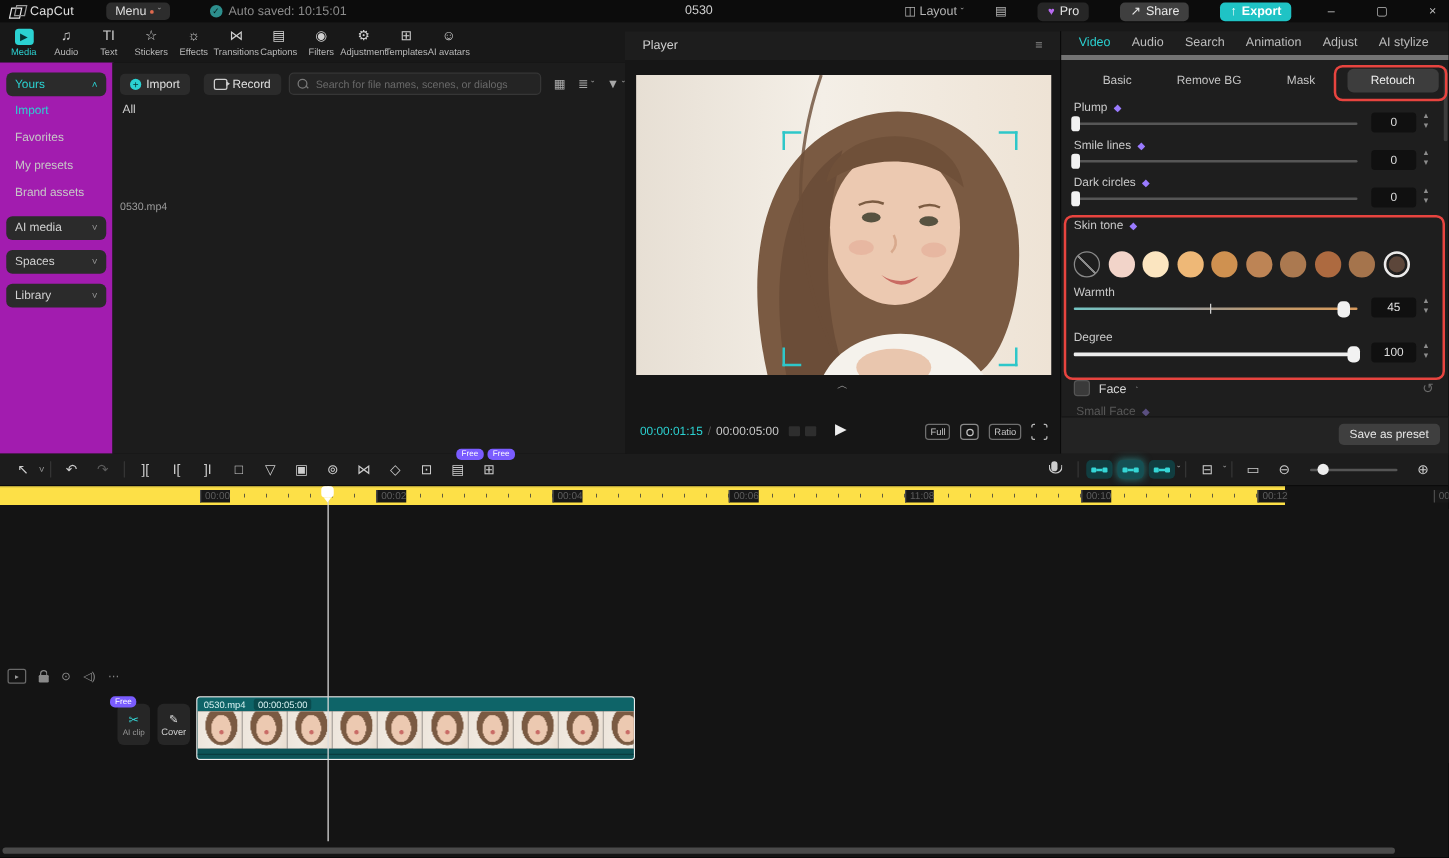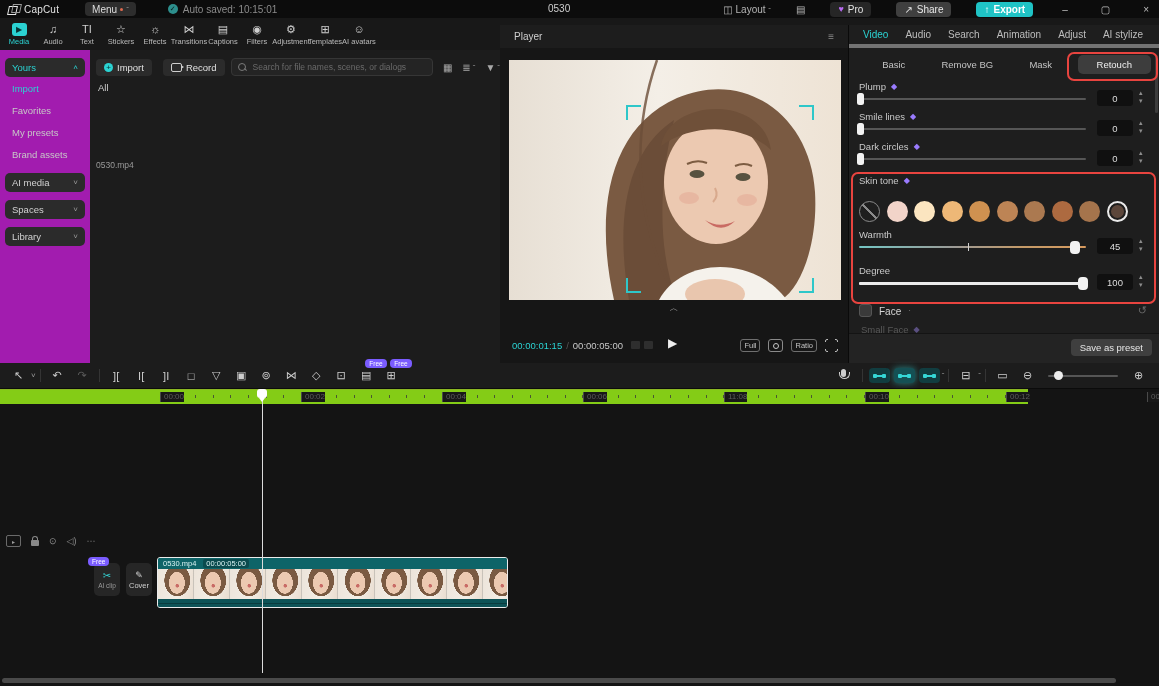--- a/index.html
+++ b/index.html
@@ -127,21 +127,21 @@
   .free-badge{position:absolute;top:-7px;right:-8px;background:#7a5cff;color:#fff;font-size:6.5px;padding:1px 4px;border-radius:4px;z-index:5;}
   .mic{width:8px;height:13px;position:relative;margin:0 10px 0 14px;}
   .mic::before{content:"";position:absolute;left:1px;top:0;width:5px;height:8px;background:#cdcdcd;border-radius:3px;}
   .mic::after{content:"";position:absolute;left:-1px;top:3px;width:9px;height:6px;border:1.3px solid #cdcdcd;border-top:none;border-radius:0 0 6px 6px;}
   .link-btn{width:21px;height:15px;border-radius:4px;background:#113d40;position:relative;margin:0 2px;}
   .link-btn::before{content:"";position:absolute;left:4px;top:5.5px;width:4px;height:4px;background:#35d6d6;border-radius:1px;box-shadow:9px 0 0 #35d6d6;}
   .link-btn::after{content:"";position:absolute;left:8px;top:7px;width:5px;height:1.5px;background:#35d6d6;}
   .link-btn.active{background:#155054;box-shadow:0 0 7px rgba(53,214,214,.55);}
   .zoom-slider{width:70px;height:2px;background:#555;border-radius:1px;position:relative;margin:0 8px;}
   .zoom-slider .zknob{position:absolute;left:6px;top:-3.5px;width:9px;height:9px;border-radius:50%;background:#ededed;}
-  .ruler{position:absolute;left:0;top:26px;width:1028px;height:14px;background:#84cc16;border-top:1px solid rgba(150,140,60,.35);}
+  .ruler{position:absolute;left:0;top:26px;width:1028px;height:14px;background:#fde047;border-top:1px solid rgba(150,140,60,.35);}
   .ruler::before{content:"";position:absolute;left:160px;right:0;top:5px;height:3px;
      background:repeating-linear-gradient(90deg,#3a3a3a 0 1px,transparent 1px 17.6px);opacity:.8;}
   .rlabel{position:absolute;top:2px;font-size:8px;color:#5d5d5d;border-left:1px solid #4a4a4a;padding-left:3px;line-height:10px;background:#181818;}
   .tracks{position:absolute;left:0;top:40px;width:1159px;height:276px;}
   .gutter-icons{position:absolute;left:6px;top:132px;display:flex;align-items:center;gap:10px;color:#8a8a8a;font-size:9px;}
   .mt-ico{width:13px;height:10px;border:1px solid #6a6a6a;border-radius:2px;display:flex;align-items:center;justify-content:center;font-size:6px;color:#9a9a9a;}
   .lock{width:8px;height:6px;background:#8a8a8a;border-radius:1px;position:relative;margin-top:4px;}
   .lock::before{content:"";position:absolute;left:1px;top:-4px;width:4px;height:4px;border:1.3px solid #8a8a8a;border-bottom:none;border-radius:3px 3px 0 0;}
   .sq-btn{position:absolute;width:26px;height:33px;display:flex;flex-direction:column;align-items:center;justify-content:center;background:#262626;border-radius:5px;gap:1px;}
   .sq-btn .big{font-size:10px;color:#35d6d6;}

